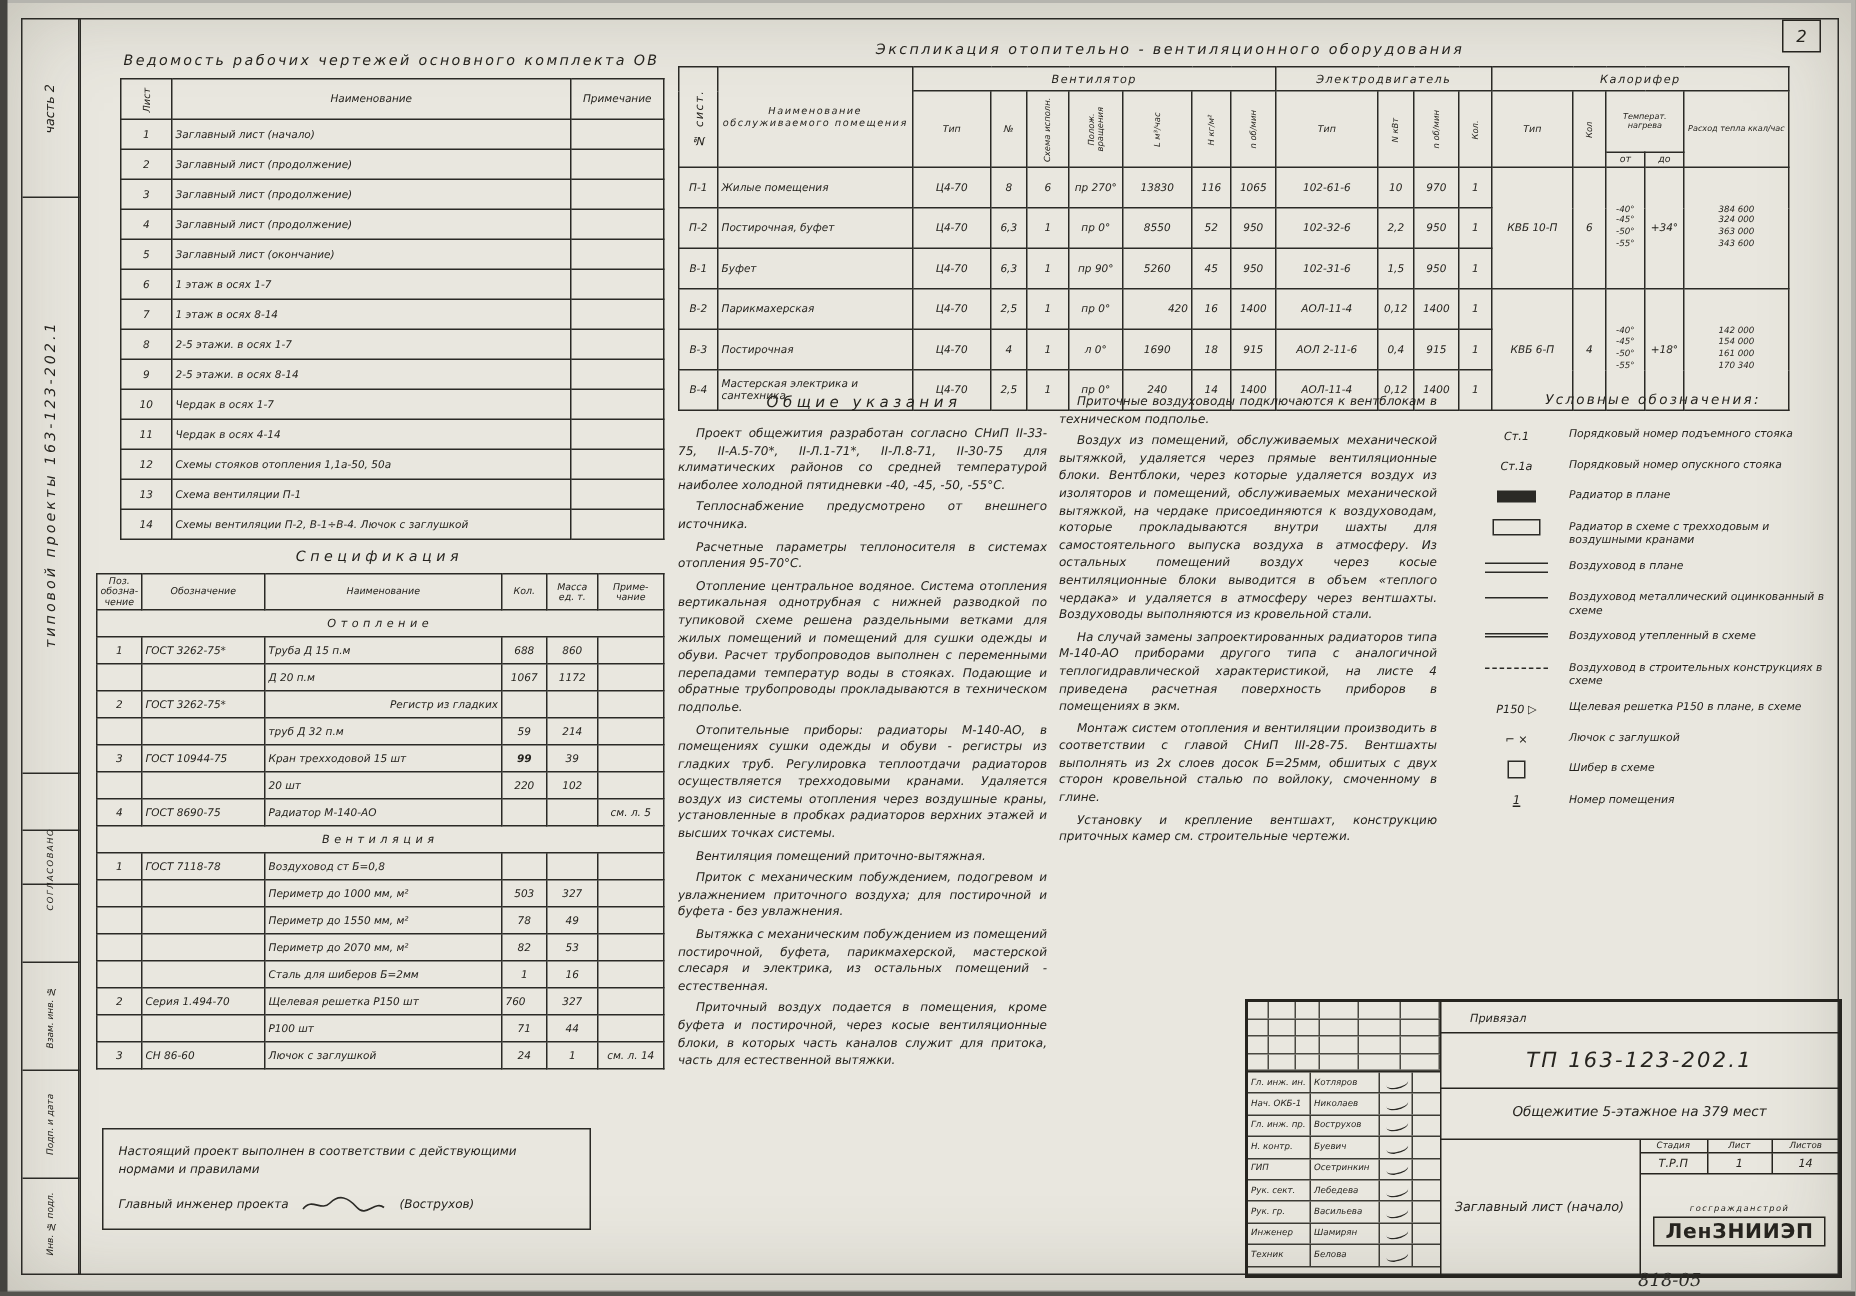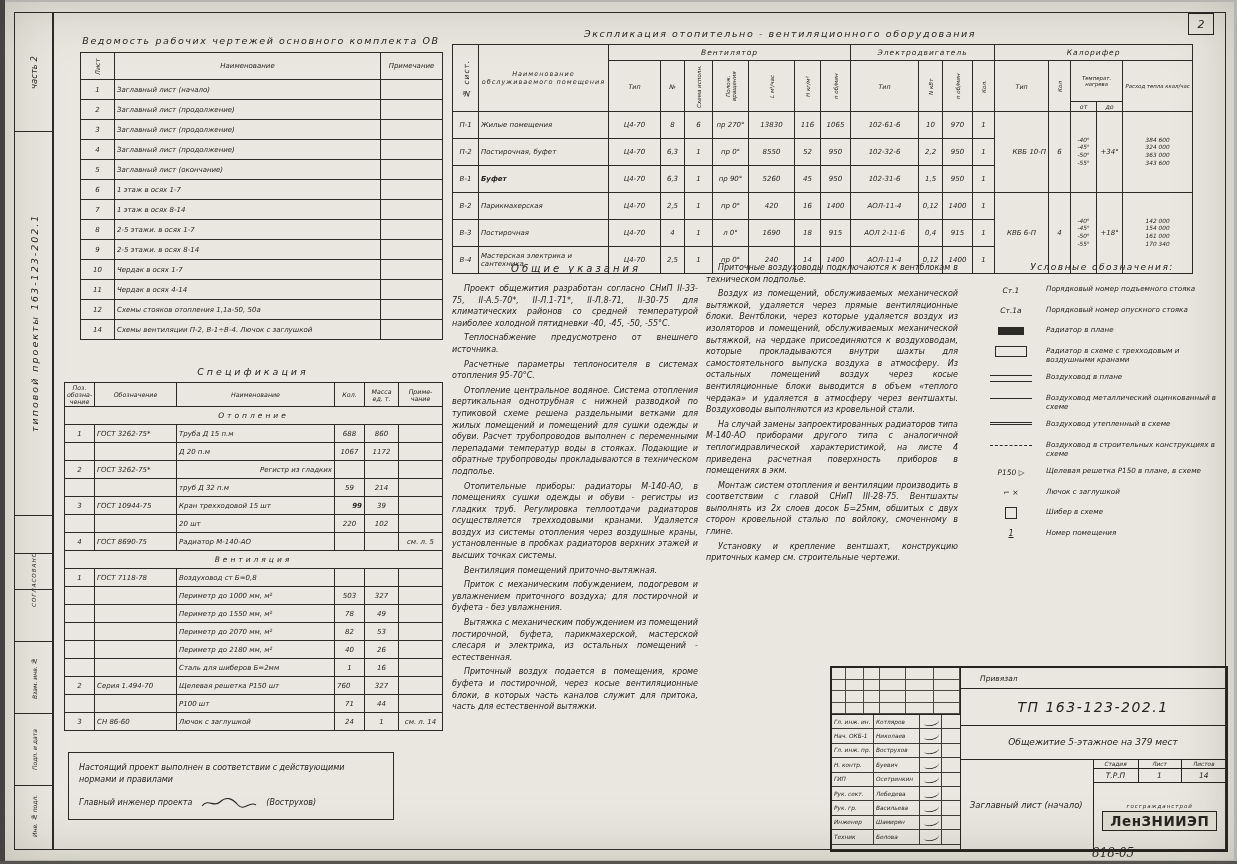--- a/index.html
+++ b/index.html
@@ -175,20 +175,25 @@
           <td style="text-align: left;"></td>
         </tr>
         <tr>
           <td style="text-align: center;">11</td>
           <td style="text-align: left;">Чердак в осях 4-14</td>
           <td style="text-align: left;"></td>
         </tr>
         <tr>
           <td style="text-align: center;">12</td>
           <td style="text-align: left;">Схемы стояков отопления 1,1а-50, 50а</td>
+          <td style="text-align: left;"></td>
+        </tr>
+        <tr>
+          <td style="text-align: center;">13</td>
+          <td style="text-align: left;">Схема вентиляции П-1</td>
           <td style="text-align: left;"></td>
         </tr>
         <tr>
           <td style="text-align: center;">14</td>
           <td style="text-align: left;">Схемы вентиляции П-2, В-1÷В-4. Лючок с заглушкой</td>
           <td style="text-align: left;"></td>
         </tr>
       </tbody>
   </table>
 
@@ -249,21 +254,21 @@
           <td style="text-align: left;"></td>
           <td style="text-align: left;">труб  Д 32 п.м</td>
           <td style="text-align: center;">59</td>
           <td style="text-align: center;">214</td>
           <td style="text-align: center;"></td>
         </tr>
         <tr>
           <td style="text-align: center;">3</td>
           <td style="text-align: left;">ГОСТ 10944-75</td>
           <td style="text-align: left;">Кран трехходовой 15 шт</td>
-          <td style="text-align: right; font-weight: bold;">99</td>
+          <td style="text-align: center; font-weight: bold;">99</td>
           <td style="text-align: center;">39</td>
           <td style="text-align: center;"></td>
         </tr>
         <tr>
           <td style="text-align: center;"></td>
           <td style="text-align: left;"></td>
           <td style="text-align: left;">20 шт</td>
           <td style="text-align: center;">220</td>
           <td style="text-align: center;">102</td>
           <td style="text-align: center;"></td>
@@ -302,28 +307,20 @@
           <td style="text-align: center;">78</td>
           <td style="text-align: center;">49</td>
           <td style="text-align: center;"></td>
         </tr>
         <tr>
           <td style="text-align: center;"></td>
           <td style="text-align: left;"></td>
           <td style="text-align: left;">Периметр до 2070 мм, м²</td>
           <td style="text-align: center;">82</td>
           <td style="text-align: center;">53</td>
-          <td style="text-align: center;"></td>
-        </tr>
-        <tr>
-          <td style="text-align: center;"></td>
-          <td style="text-align: left;"></td>
-          <td style="text-align: left;">Периметр до 2180 мм, м²</td>
-          <td style="text-align: center;">40</td>
-          <td style="text-align: center;">26</td>
           <td style="text-align: center;"></td>
         </tr>
         <tr>
           <td style="text-align: center;"></td>
           <td style="text-align: left;"></td>
           <td style="text-align: left;">Сталь для шиберов Б=2мм</td>
           <td style="text-align: center;">1</td>
           <td style="text-align: center;">16</td>
           <td style="text-align: center;"></td>
         </tr>
@@ -414,21 +411,21 @@
           <td style="text-align: center;">8</td>
           <td style="text-align: center;">6</td>
           <td style="text-align: center;">пр 270°</td>
           <td style="text-align: center;">13830</td>
           <td style="text-align: center;">116</td>
           <td style="text-align: center;">1065</td>
           <td style="text-align: center;">102-61-6</td>
           <td style="text-align: center;">10</td>
           <td style="text-align: center;">970</td>
           <td style="text-align: center;">1</td>
-          <td rowspan="3" style="text-align: right;">КВБ 10-П</td>
+          <td rowspan="3" style="text-align: center;">КВБ 10-П</td>
           <td rowspan="3" style="text-align: center;">6</td>
           <td rowspan="3" class="multi" style="text-align: center;">-40°<br>-45°<br>-50°<br>-55°</td>
           <td rowspan="3" style="text-align: center;">+34°</td>
           <td rowspan="3" class="multi" style="text-align: center;">384 600<br>324 000<br>363 000<br>343 600</td>
         </tr>
         <tr>
           <td style="text-align: center;">П-2</td>
           <td style="text-align: left;">Постирочная, буфет</td>
           <td style="text-align: center;">Ц4-70</td>
           <td style="text-align: center;">6,3</td>
@@ -437,41 +434,41 @@
           <td style="text-align: center;">8550</td>
           <td style="text-align: center;">52</td>
           <td style="text-align: center;">950</td>
           <td style="text-align: center;">102-32-6</td>
           <td style="text-align: center;">2,2</td>
           <td style="text-align: center;">950</td>
           <td style="text-align: center;">1</td>
         </tr>
         <tr>
           <td style="text-align: center;">В-1</td>
-          <td style="text-align: left; font-weight: bold;">Буфет</td>
+          <td style="text-align: left;">Буфет</td>
           <td style="text-align: center;">Ц4-70</td>
           <td style="text-align: center;">6,3</td>
           <td style="text-align: center;">1</td>
           <td style="text-align: center;">пр 90°</td>
           <td style="text-align: center;">5260</td>
           <td style="text-align: center;">45</td>
           <td style="text-align: center;">950</td>
           <td style="text-align: center;">102-31-6</td>
           <td style="text-align: center;">1,5</td>
           <td style="text-align: center;">950</td>
           <td style="text-align: center;">1</td>
         </tr>
         <tr>
           <td style="text-align: center;">В-2</td>
           <td style="text-align: left;">Парикмахерская</td>
           <td style="text-align: center;">Ц4-70</td>
           <td style="text-align: center;">2,5</td>
           <td style="text-align: center;">1</td>
           <td style="text-align: center;">пр 0°</td>
-          <td style="text-align: center; font-style: italic;">420</td>
+          <td style="text-align: right; font-style: italic;">420</td>
           <td style="text-align: center;">16</td>
           <td style="text-align: center;">1400</td>
           <td style="text-align: center;">АОЛ-11-4</td>
           <td style="text-align: center;">0,12</td>
           <td style="text-align: center;">1400</td>
           <td style="text-align: center;">1</td>
           <td rowspan="3" style="text-align: center;">КВБ 6-П</td>
           <td rowspan="3" style="text-align: center;">4</td>
           <td rowspan="3" class="multi" style="text-align: center;">-40°<br>-45°<br>-50°<br>-55°</td>
           <td rowspan="3" style="text-align: center;">+18°</td>

